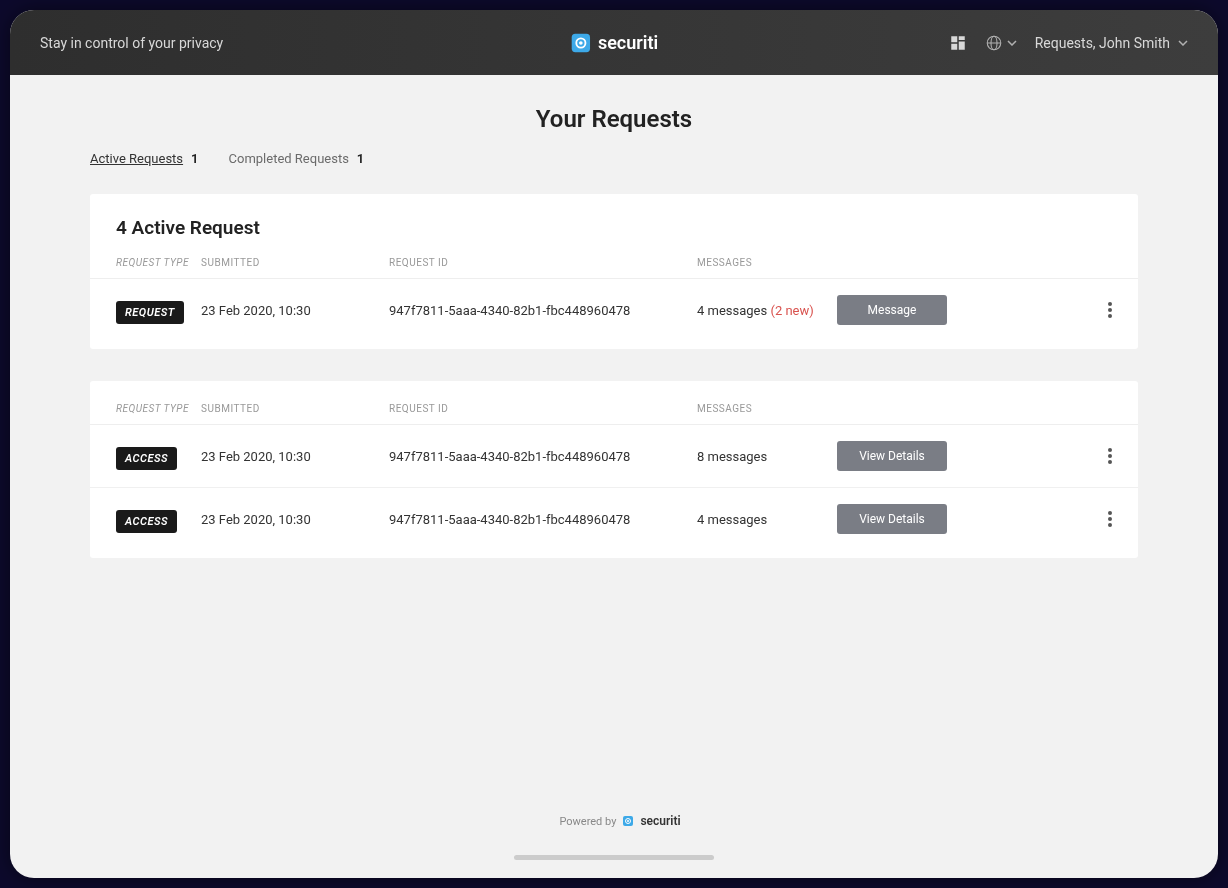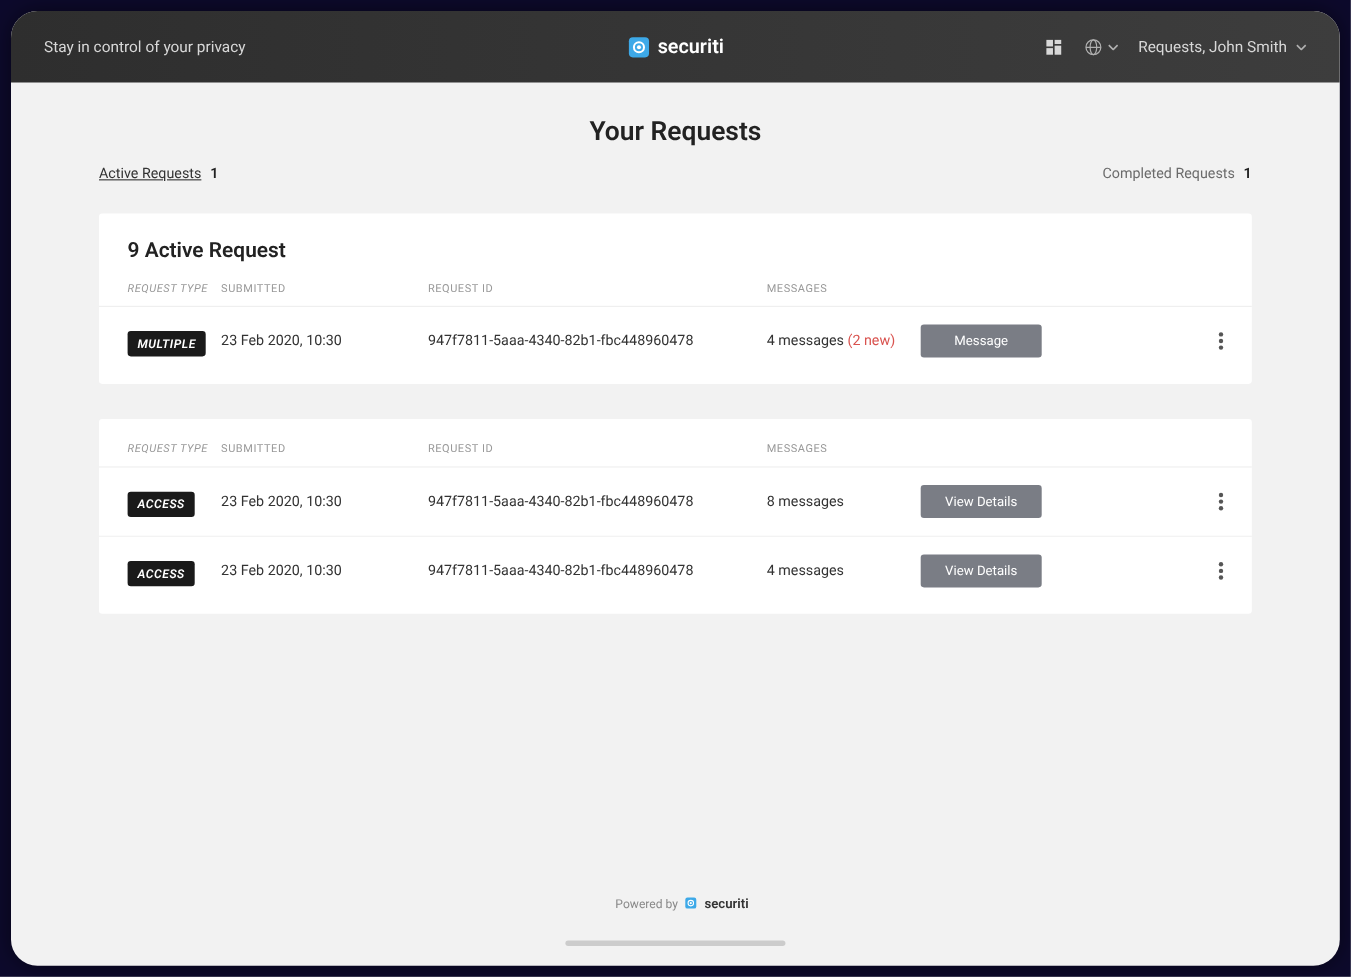--- a/index.html
+++ b/index.html
@@ -100,21 +100,21 @@
     .page-title {
       text-align: center;
       font-size: 24px;
       font-weight: 600;
       color: #222;
       margin-bottom: 18px;
     }
     
     .tabs {
       display: flex;
-      justify-content: space-between;
+      justify-content: flex-start;
       gap: 30px;
       margin-bottom: 28px;
     }
     
     .tab {
       display: flex;
       align-items: center;
       gap: 8px;
       font-size: 13px;
       color: #6b6b6b;
@@ -317,32 +317,32 @@
         <span class="tab-label">Active Requests</span>
         <span class="tab-count">1</span>
       </div>
       <div class="tab">
         <span class="tab-label">Completed Requests</span>
         <span class="tab-count">1</span>
       </div>
     </div>
 
     <div class="card">
-      <div class="card-title">9 Active Request</div>
+      <div class="card-title">4 Active Request</div>
 
       <div class="table-header">
         <div class="col-type">REQUEST TYPE</div>
         <div class="col-submitted">SUBMITTED</div>
         <div class="col-id">REQUEST ID</div>
         <div class="col-messages">MESSAGES</div>
       </div>
 
       <div class="table-row">
         <div class="col-type">
-          <span class="type-badge">MULTIPLE</span>
+          <span class="type-badge">REQUEST</span>
         </div>
         <div class="col-submitted row-cell">23 Feb 2020, 10:30</div>
         <div class="col-id row-cell">947f7811-5aaa-4340-82b1-fbc448960478</div>
         <div class="col-messages row-cell">
           <span>4 messages</span>
           <span class="new-badge">(2 new)</span>
         </div>
         <div class="action-area">
           <button class="action-btn">Message</button>
           <div class="more-icon">

